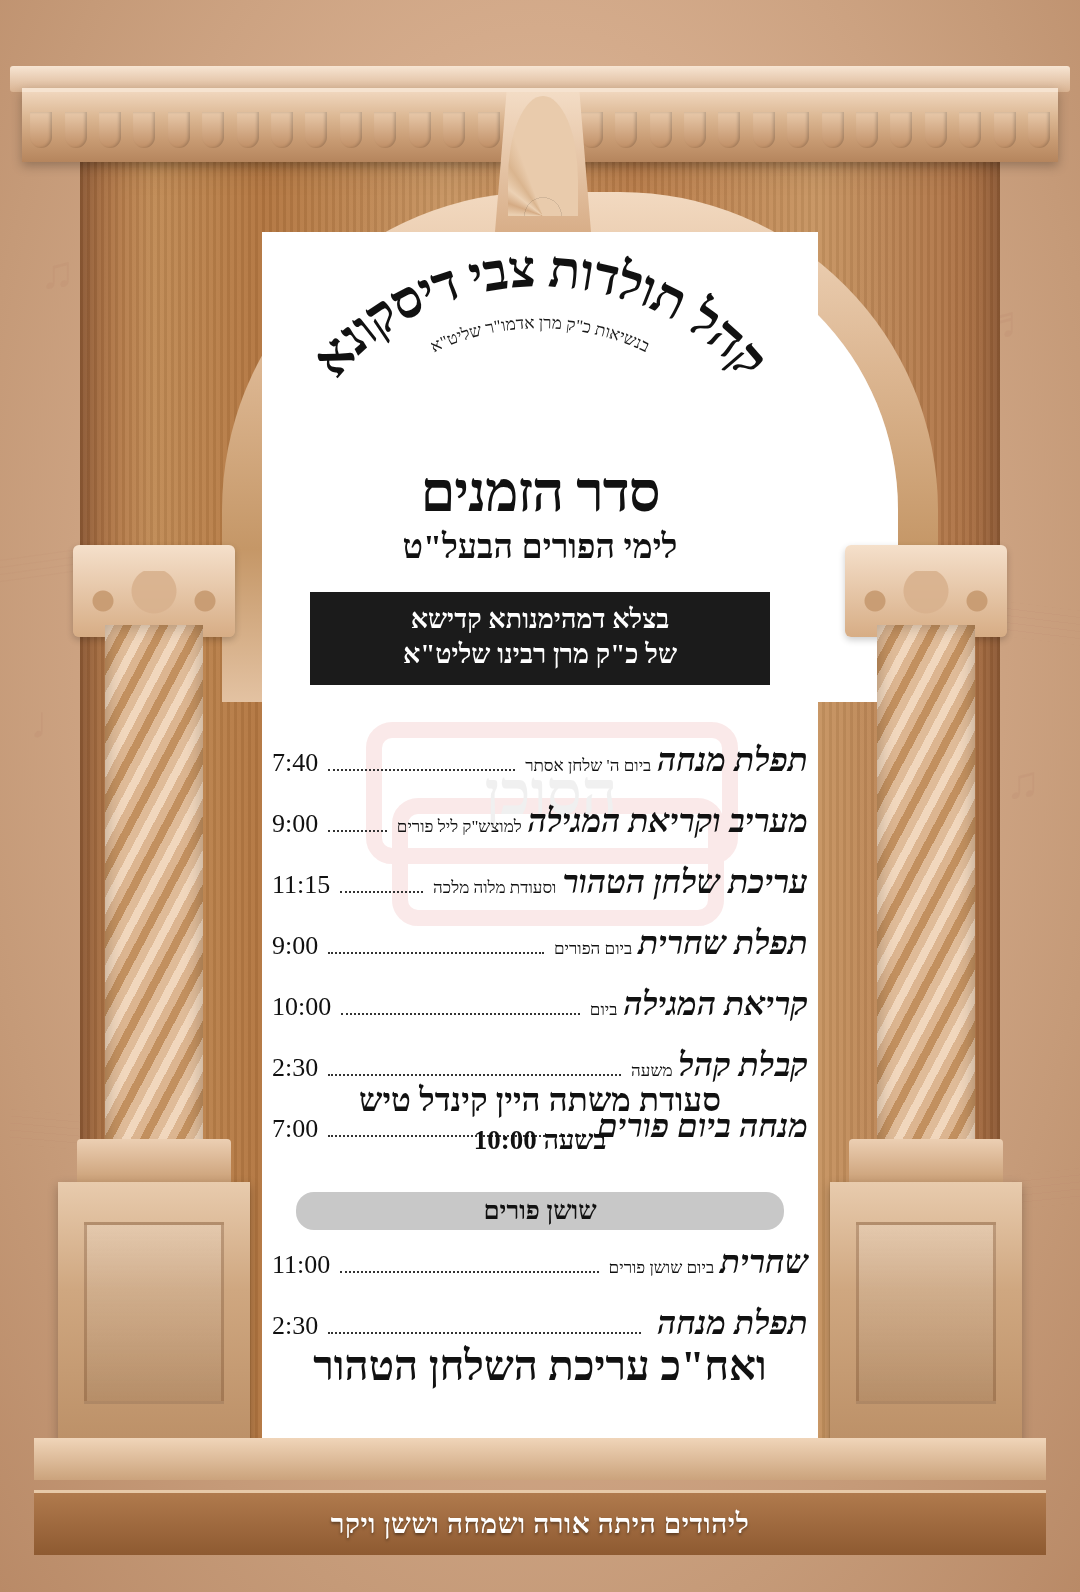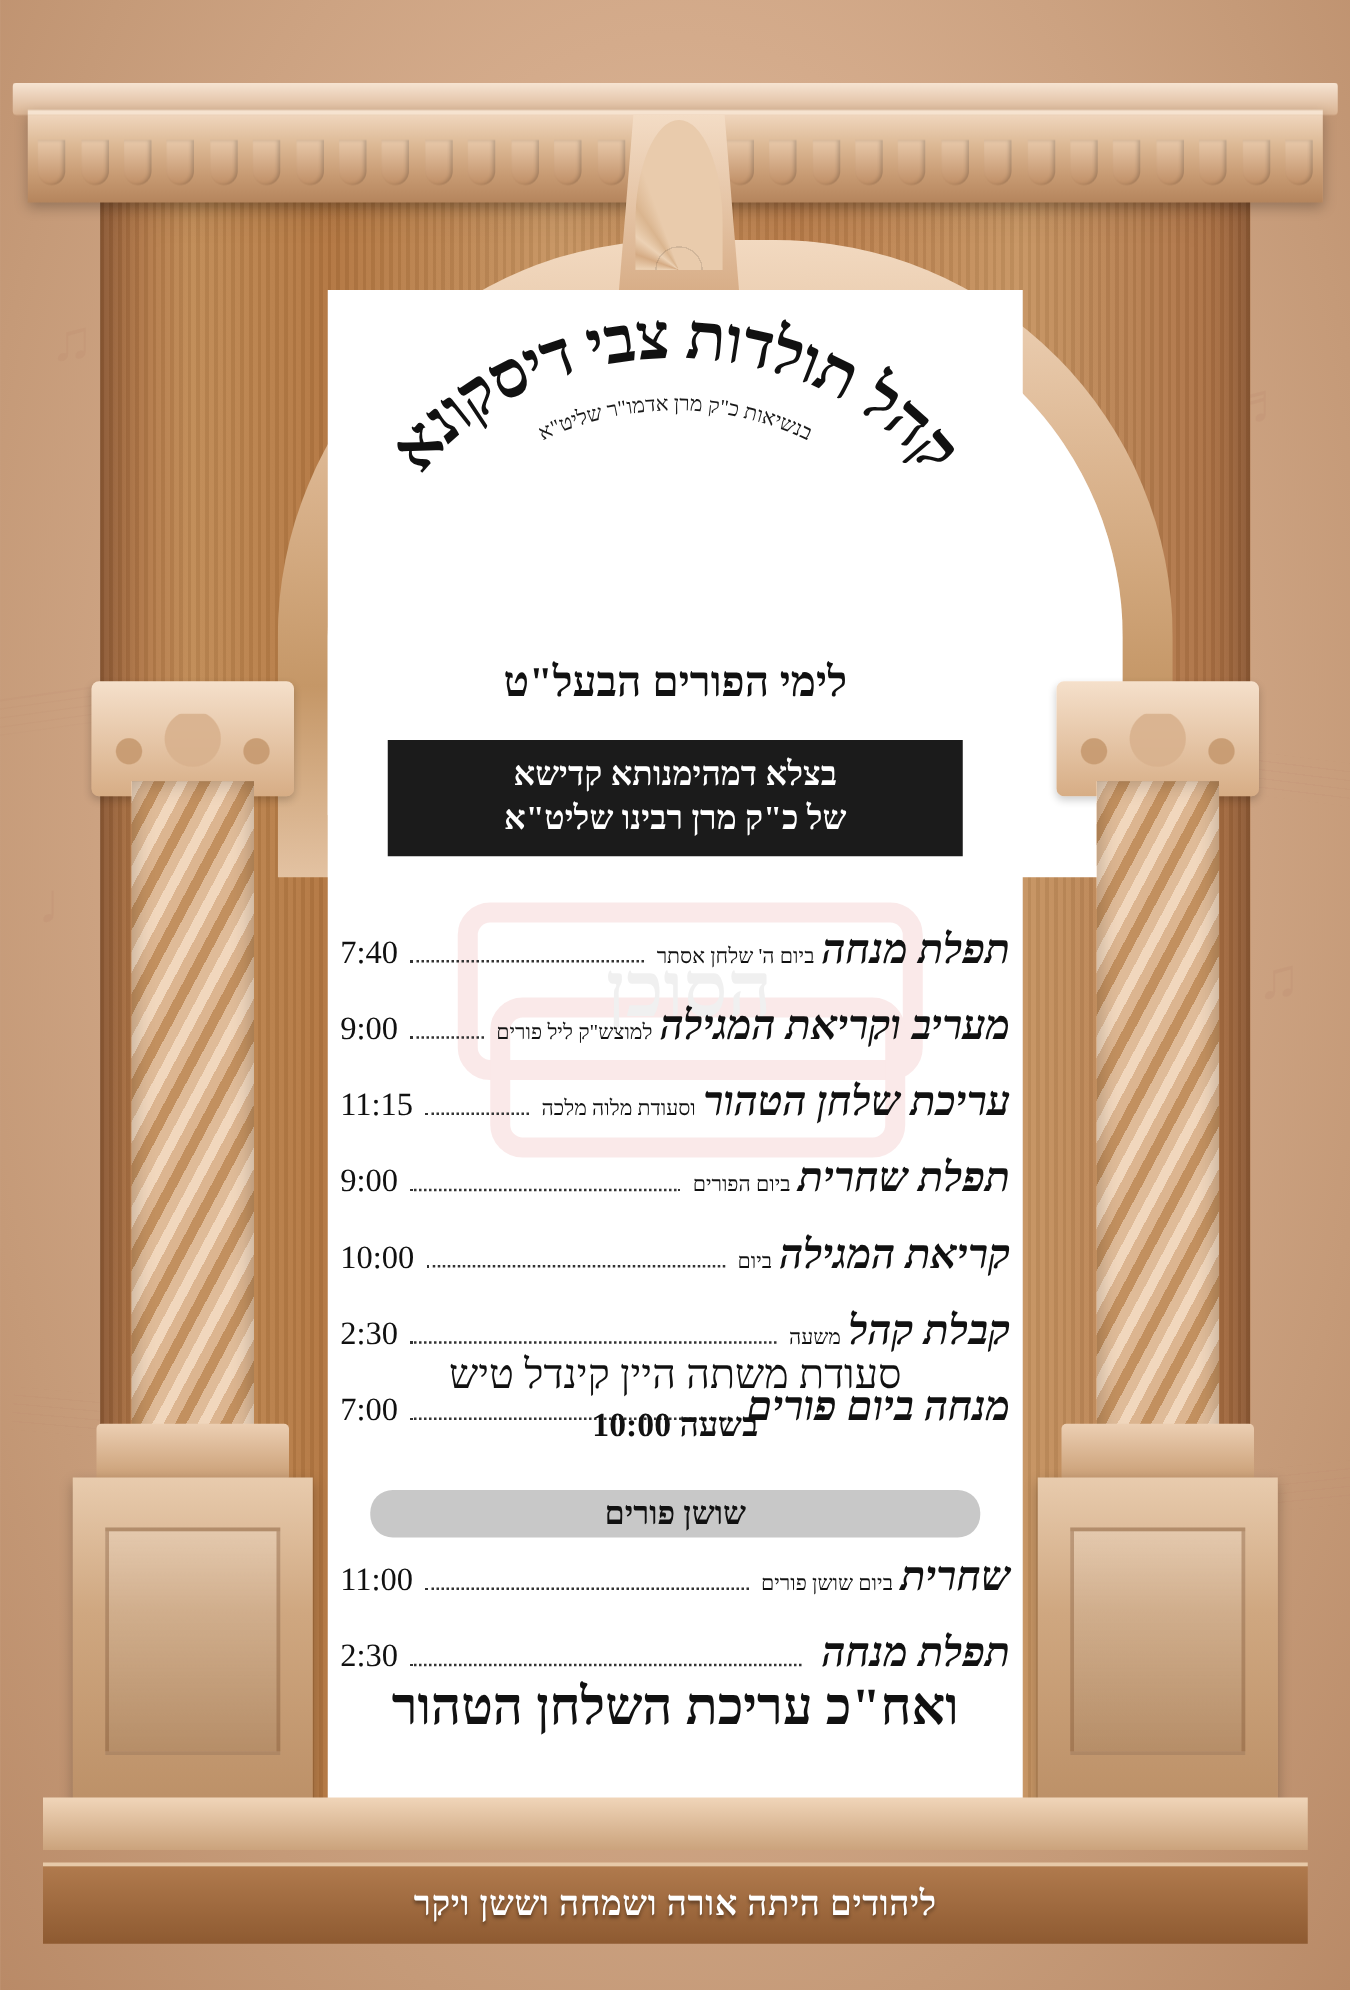--- a/index.html
+++ b/index.html
@@ -214,21 +214,21 @@
   .row .label{font-weight:bold;white-space:nowrap;font-size:33px;font-style:italic;}
   .row .note-sm{font-weight:normal;font-size:17px;margin-right:6px;white-space:nowrap;}
   .row .dots{
     flex:1;border-bottom:2px dotted #333;margin:0 10px 6px 10px;height:1px;
   }
   .row .time{font-weight:normal;font-size:26px;white-space:nowrap;direction:ltr;}
 
   .feast{
     position:absolute;left:0;top:850px;width:556px;text-align:center;
   }
-  .feast .l1{font-size:33px;font-weight:normal;}
+  .feast .l1{font-size:33px;font-weight:bold;}
   .feast .l2{font-size:27px;font-weight:bold;margin-top:6px;}
 
   .section-bar{
     position:absolute;left:34px;top:960px;width:488px;height:38px;
     background:#c8c8c8;display:flex;align-items:center;justify-content:center;
     font-size:26px;font-weight:bold;border-radius:18px;
   }
 
   .sched2{position:absolute;left:10px;top:1012px;width:536px;}
 
@@ -330,20 +330,21 @@
       </defs>
       <text font-size="52" font-weight="bold" fill="#111" letter-spacing="-1">
         <textPath href="#arcTop" startOffset="50%" text-anchor="middle">קהל תולדות צבי דיסקונא</textPath>
       </text>
       <text class="subtitle-arc" font-size="17" fill="#1a1a1a">
         <textPath href="#arcSub" startOffset="50%" text-anchor="middle">בנשיאות כ"ק מרן אדמו"ר שליט"א</textPath>
       </text>
     </svg>
   </div>
 
+  <h1 class="main-title">סדר הזמנים</h1>
   <div class="sub-title">לימי הפורים הבעל"ט</div>
 
   <div class="black-box">
     <div>בצלא דמהימנותא קדישא</div>
     <div>של כ"ק מרן רבינו שליט"א</div>
   </div>
 
   <div class="sched">
 
     <div class="row">

